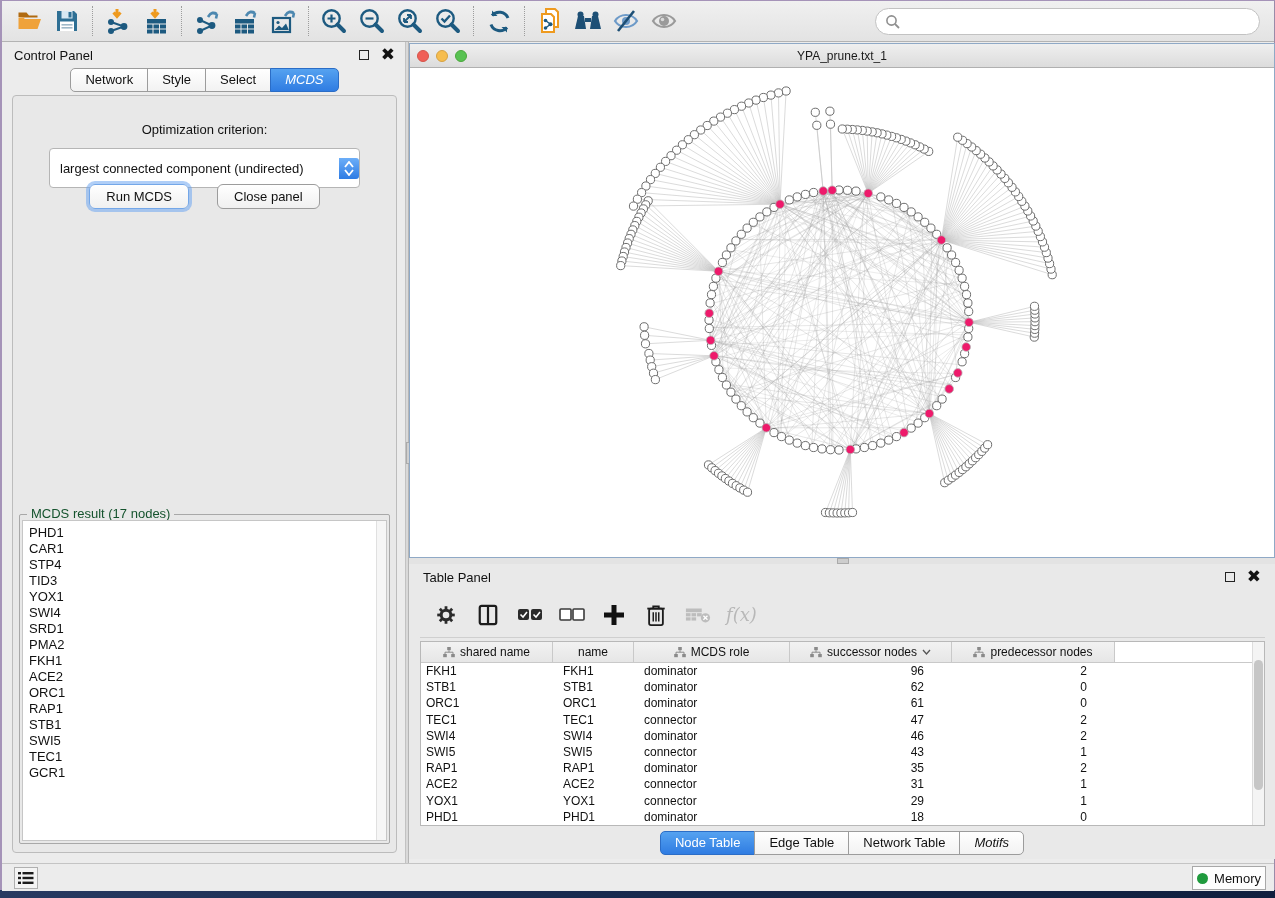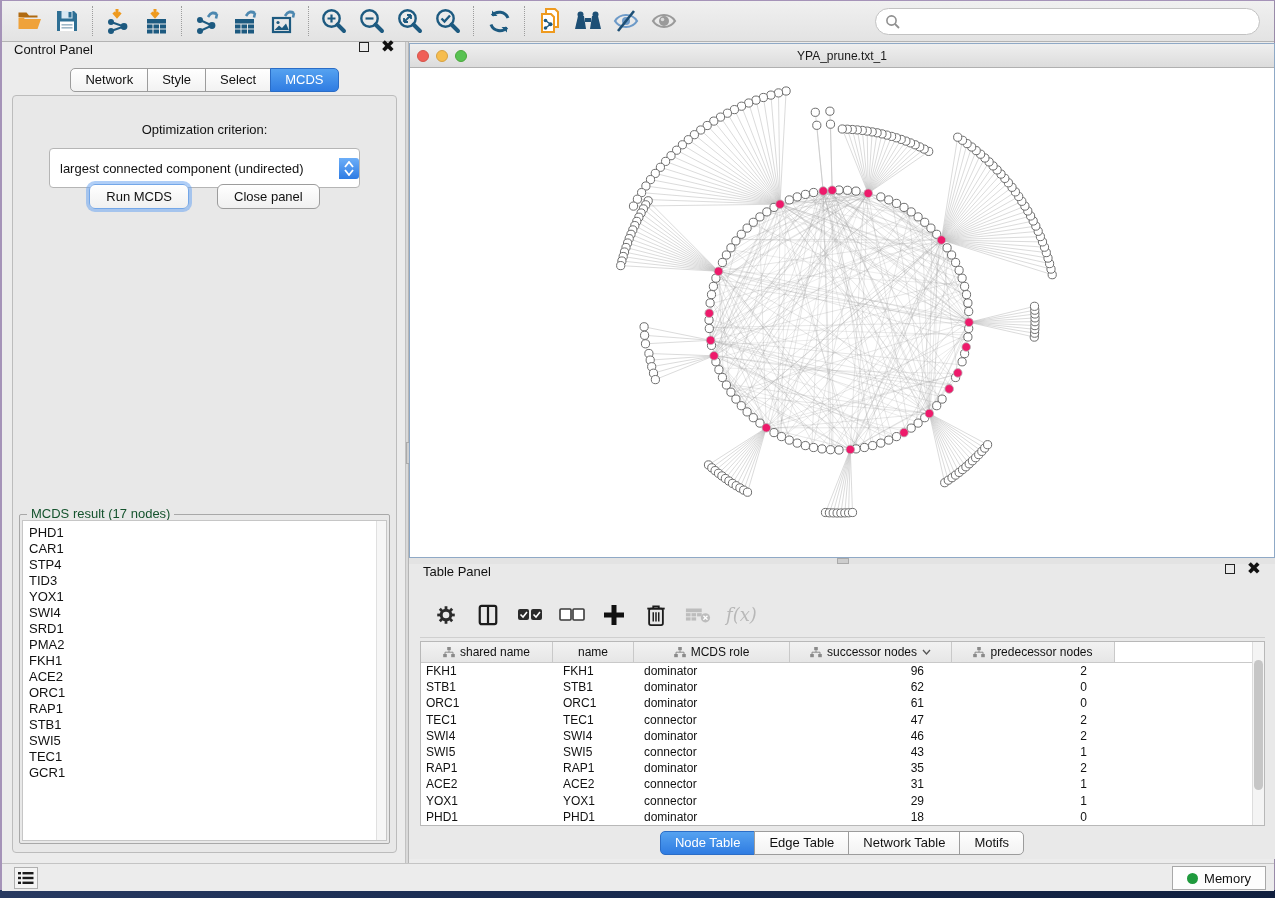--- a/index.html
+++ b/index.html
@@ -19,29 +19,29 @@
     border:1px solid #c2c2c2; border-radius:14px; display:flex; align-items:center; padding-left:9px; }
 
   
   #v-splitter { position:absolute; left:403px; top:41px; width:4px; height:821px; background:#d9d9d9; border-left:1px solid #c2c2c2; border-right:1px solid #b5b5b5; }
   #v-handle { position:absolute; left:0; top:400px; width:4px; height:22px; background:#cfcfcf; border:1px solid #aaa; }
   #h-splitter { position:absolute; left:407px; top:557px; width:866px; height:6px; background:#e3e3e3; }
   #h-handle { position:absolute; left:428px; top:0; width:12px; height:6px; background:#cdcdcd; border:1px solid #aaa; }
 
   
   #control-panel { position:absolute; left:2px; top:41px; width:401px; height:821px; background:#ececec; }
-  .panel-title-row { height:26px; display:flex; padding:0 10px; }
+  .panel-title-row { height:26px; display:flex; align-items:center; padding:0 10px; }
   .panel-title { font-size:13px; color:#111; flex:1; }
   .float-icon { width:10px; height:10px; border:1.5px solid #222; margin-right:12px; }
   .close-icon { font-size:17px; font-weight:900; color:#111; line-height:10px; }
   .seg-row { display:flex; justify-content:center; position:relative; z-index:3; }
   .seg { font-size:13px; color:#111; background:linear-gradient(#ffffff,#f2f2f2); border:1px solid #9c9c9c;
     padding:3px 14px 4px; margin-left:-1px; }
   .seg:first-child { border-radius:5px 0 0 5px; margin-left:0; }
-  .seg:last-child { border-radius:0 5px 5px 0; }
+  .seg:last-child { border-radius:0 5px 5px 0;font-style:italic; }
   .seg.sel { background:linear-gradient(#55a2f0,#2f7ce2); color:#fff; border-color:#2b6dc6; }
   #cp-content { position:absolute; left:8px; right:8px; top:53px; bottom:10px;
     background:#e8e8e8; border:1px solid #bcbcbc; border-radius:4px; }
   #opt-label { text-align:center; margin-top:26px; font-size:13px; color:#111; }
   #combo { position:absolute; left:36px; right:36px; top:52px; height:40px; background:#fff;
     border:1px solid #b5b5b5; border-radius:4px; display:flex; align-items:center; }
   #combo-text { flex:1; font-size:13px; color:#111; padding-left:10px; white-space:nowrap; }
   #combo-step { width:20px; height:21px; border-radius:0 3px 3px 0;
     background:linear-gradient(#6caef8,#2e7ce4); display:flex; flex-direction:column; align-items:center; justify-content:center; gap:1px; }
   .btn-row { position:absolute; top:88px; left:0; right:0; display:flex; justify-content:center; gap:28px; }
@@ -77,21 +77,21 @@
   .trow { display:flex; height:16.2px; align-items:center; }
   .tcell { font-size:12px; color:#111; white-space:nowrap; overflow:hidden; }
   #tbody-scroll { position:absolute; right:0; top:0; bottom:0; width:12px; background:#f4f4f4; border-left:1px solid #ddd; }
   #tbody-thumb { position:absolute; left:1px; right:1px; top:18px; height:130px; background:#c6c6c6; border-radius:5px; }
   #tp-tabs { position:absolute; left:0; right:0; bottom:4px; display:flex; justify-content:center; }
 
   
   #status-bar { position:absolute; left:0; right:0; top:862px; height:28px; background:#ececec; border-top:1px solid #c4c4c4; }
   #list-btn { position:absolute; left:12px; top:3px; width:24px; height:22px; background:#f4f4f4; border:1px solid #b0b0b0; display:flex; align-items:center; justify-content:center; }
   #memory-btn { position:absolute; right:8px; top:2px; height:24px; background:#fdfdfd; border:1px solid #a8a8a8;
-    display:flex; align-items:center; gap:6px; padding:0 14px; font-size:13px; color:#111; }
+    display:flex; align-items:center; gap:6px; padding:0 4px; font-size:13px; color:#111; }
   #memory-dot { width:11px; height:11px; border-radius:50%; background:#1f9a3d; }
 </style>
 </head>
 <body>
 
 <div id="app">
 
   <div id="toolbar">
     <div class="tb-btn">
       <svg width="27" height="26" viewBox="0 0 26 26">

